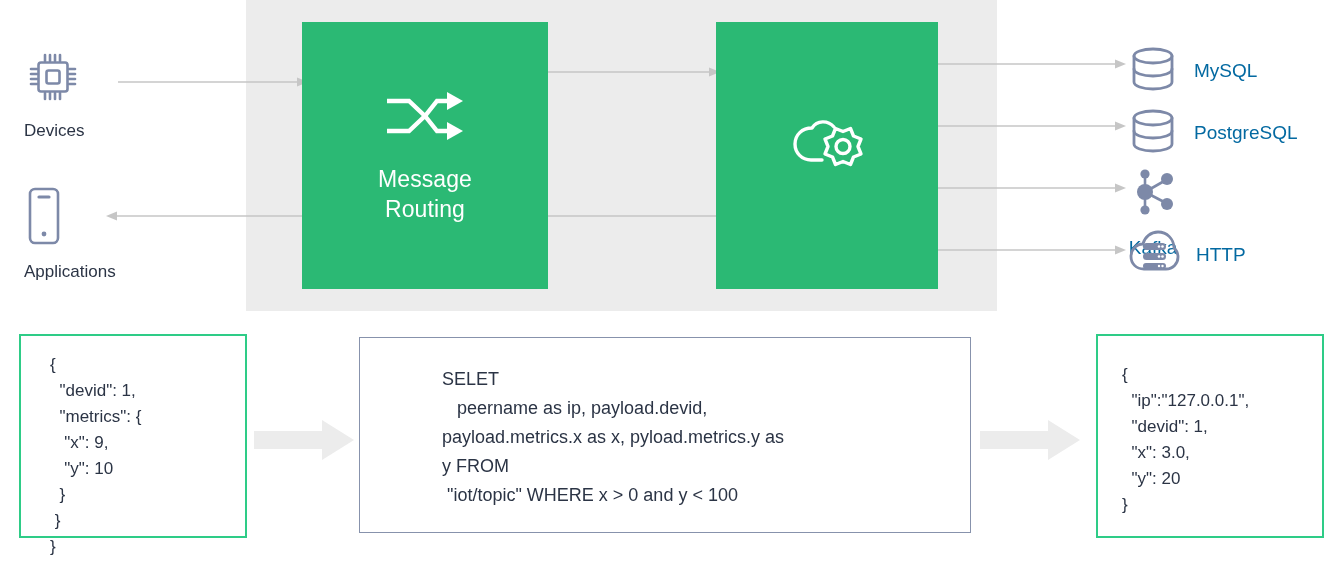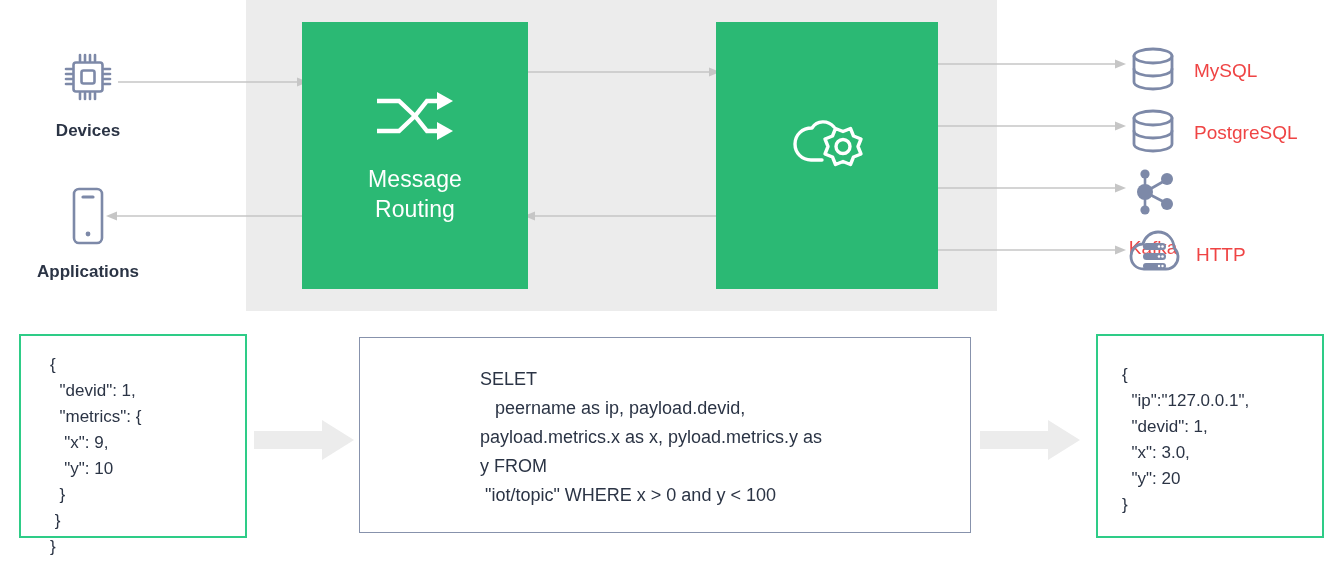--- a/index.html
+++ b/index.html
@@ -46,51 +46,50 @@
   }
   .greenbox .bx-label {
     font-size: 23px;
     line-height: 30px;
     text-align: center;
     font-weight: 400;
     letter-spacing: .1px;
     color: #ffffff;
     white-space: pre-line;
   }
-  #box-routing { left: 302px; top: 22px; width: 226px; height: 267px; }
+  #box-routing { left: 302px; top: 22px; width: 246px; height: 267px; }
   #box-rule    { left: 716px; top: 22px; width: 222px; height: 267px; }
 
   
   .endpoint-left {
     position: absolute;
     display: flex;
     flex-direction: column;
-    align-items: center;
-    font-weight: bold;
+    align-items: flex-start;
   }
   .endpoint-left .ep-label {
     margin-top: 11px;
     font-size: 17px;
     color: #2b3445;
     white-space: nowrap;
   }
   #ep-devices { left: 24px; top: 48px; width: 128px; }
   #ep-apps    { left: 24px; top: 185px; width: 128px; }
 
   
   .endpoint-right {
     position: absolute;
     display: flex;
     flex-direction: row;
     align-items: center;
     gap: 16px;
   }
   .endpoint-right .ep-label {
     font-size: 19px;
-    color: #ef4444;
+    color: #0369a1;
     white-space: nowrap;
   }
   #ep-mysql      { left: 1128px; top: 44px; }
   #ep-postgresql { left: 1128px; top: 106px; }
   #ep-kafka      { left: 1128px; top: 167px; flex-direction: column; }
   #ep-http       { left: 1128px; top: 228px; text-align: center; }
 
   
   .conn {
     position: absolute;
@@ -99,21 +98,21 @@
   }
   .conn svg { display: block; overflow: visible; }
 
   
   .codebox {
     position: absolute;
     background: #ffffff;
     box-sizing: border-box;
   }
   .codebox.green-border { border: 2px solid #2ecc87; }
-  .codebox.blue-border  { border: 1.5px solid #8792ac; padding-left: 38px; }
+  .codebox.blue-border  { border: 1.5px solid #8792ac; }
   .codebox pre {
     margin: 0;
     font-family: "Liberation Sans", sans-serif;
     color: #2b3445;
     white-space: pre-wrap;
   }
   #code-in {
     left: 19px; top: 334px; width: 228px; height: 204px;
   }
   #code-in pre {

